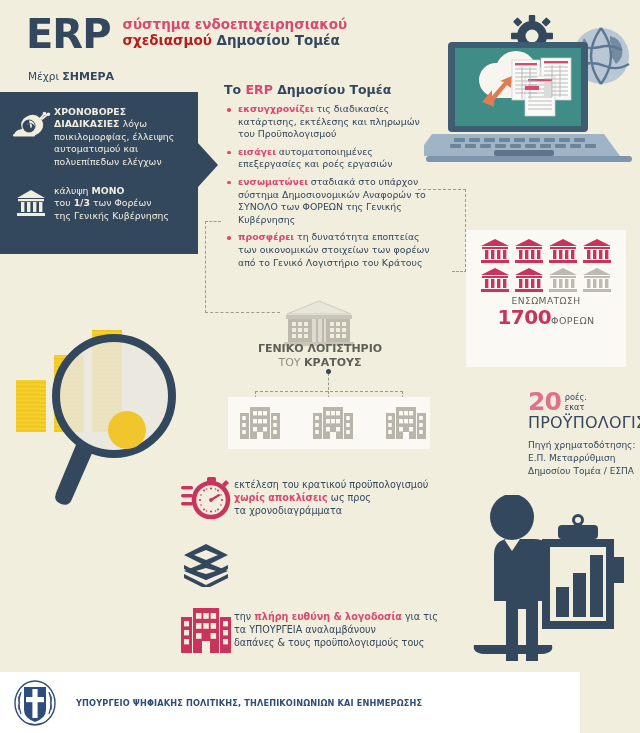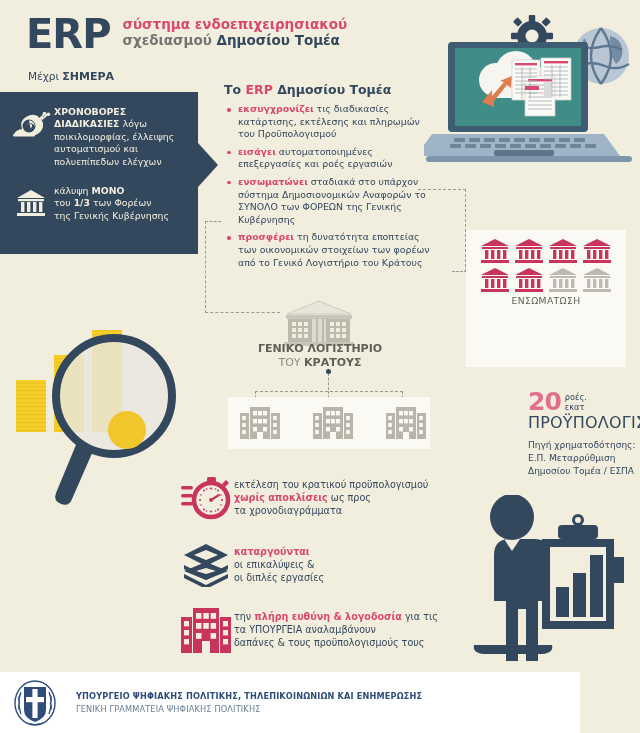--- a/index.html
+++ b/index.html
@@ -16,21 +16,21 @@
   
   .hdr{position:absolute;left:26px;top:12px;display:flex;align-items:flex-start;}
   .erp{
     font-family:"DejaVu Sans","Liberation Sans",sans-serif;
     font-size:40px;font-weight:bold;letter-spacing:-1px;
     color:#33475d;line-height:44px;
   }
   .hdr-sub{margin-left:12px;margin-top:4px;line-height:16px;}
   .hdr-sub .l1{font-size:13.5px;font-weight:bold;color:#d9496f;}
   .hdr-sub .l2{font-size:13.5px;font-weight:bold;}
-  .hdr-sub .l2 .pk{color:#737373;}
+  .hdr-sub .l2 .pk{color:#b91c1c;}
   .hdr-sub .l2 .dk{color:#33475d;}
 
   .mexri{position:absolute;left:28px;top:70px;font-size:10.5px;color:#33475d;}
   .mexri b{font-size:11px;}
 
   
   .darkpanel{
     position:absolute;left:0;top:92px;width:198px;height:162px;
     background:#33475d;
   }
@@ -466,20 +466,21 @@
             <rect x="2" y="9" width="26" height="2"></rect>
             <rect x="5" y="12" width="3.4" height="9"></rect>
             <rect x="11" y="12" width="3.4" height="9"></rect>
             <rect x="17" y="12" width="3.4" height="9"></rect>
             <rect x="23" y="12" width="3.4" height="9"></rect>
             <rect x="1" y="22" width="28" height="3"></rect>
           </g>
         </svg>
     </div>
     <div class="c17-lbl">ΕΝΣΩΜΑΤΩΣΗ</div>
+    <div class="c17-num"><span class="n">1700</span><span class="u">ΦΟΡΕΩΝ</span></div>
   </div>
 
   <div style="position:absolute;left:-6px;top:330px;width:186px;height:180px;">
     <svg width="186" height="180" viewBox="0 0 186 180">
       <defs>
         <pattern id="stripe" width="4" height="4" patternUnits="userSpaceOnUse">
           <rect width="4" height="4" fill="#f5cf2c"></rect>
             <rect width="4" height="1.3" fill="#eec421"></rect>
         </pattern>
       </defs>
@@ -577,25 +578,20 @@
       <svg width="50" height="44" viewBox="0 0 50 44">
         <g fill="#33475d">
           <path d="M25 1 L47 12 L25 23 L3 12 Z M25 7 L13 12 L25 17 L37 12 Z" fill-rule="evenodd"></path>
           <path d="M25 19 L47 28 L25 37 L3 28 Z M25 25 L15 28 L25 31 L35 28 Z" fill-rule="evenodd"></path>
           <path d="M25 31 L47 39 L25 44 L3 39 Z" opacity="0"></path>
         </g>
         <path d="M3 22 L25 33 L47 22 L47 26 L25 37 L3 26 Z" fill="#33475d"></path>
         <path d="M3 31 L25 42 L47 31 L47 35 L25 46 L3 35 Z" fill="#33475d"></path>
       </svg>
     </div>
-    <div class="bb-txt">
-      <div><span class="pk">καταργούνται</span></div>
-      <div>οι επικαλύψεις &amp;</div>
-      <div>οι διπλές εργασίες</div>
-    </div>
   </div>
 
   <div class="bb" style="left:178px;top:608px;width:310px;">
     <div class="bb-ico">
       <svg width="50" height="46" viewBox="0 0 50 46">
         <g fill="#c9345d">
           <rect x="0" y="9" width="11" height="36"></rect>
             <rect x="39" y="9" width="11" height="36"></rect>
           <rect x="12" y="0" width="26" height="45"></rect>
           <g fill="#f2eede">
@@ -636,17 +632,16 @@
         </g>
         <path d="M11 7 h22 v23 q0 8 -11 12 q-11 -4 -11 -12 z" fill="#2f4d7a"></path>
         <g fill="#ffffff">
           <rect x="19.4" y="9" width="5.2" height="29"></rect>
           <rect x="13" y="17" width="18" height="5.2"></rect>
         </g>
       </svg>
     </div>
     <div class="ft-txt">
       <div class="ft-l1">ΥΠΟΥΡΓΕΙΟ ΨΗΦΙΑΚΗΣ ΠΟΛΙΤΙΚΗΣ, ΤΗΛΕΠΙΚΟΙΝΩΝΙΩΝ ΚΑΙ ΕΝΗΜΕΡΩΣΗΣ</div>
-      <div class="ft-l2">ΓΕΝΙΚΗ ΓΡΑΜΜΑΤΕΙΑ ΨΗΦΙΑΚΗΣ ΠΟΛΙΤΙΚΗΣ</div>
     </div>
   </div>
 
 </div>
 
 </body></html>

